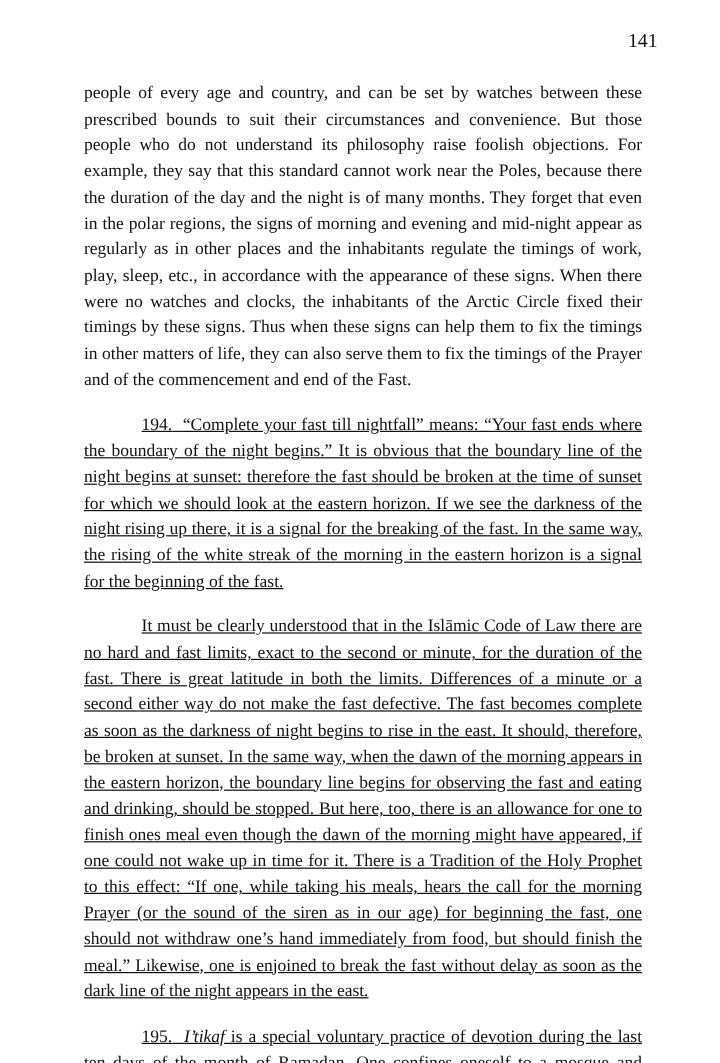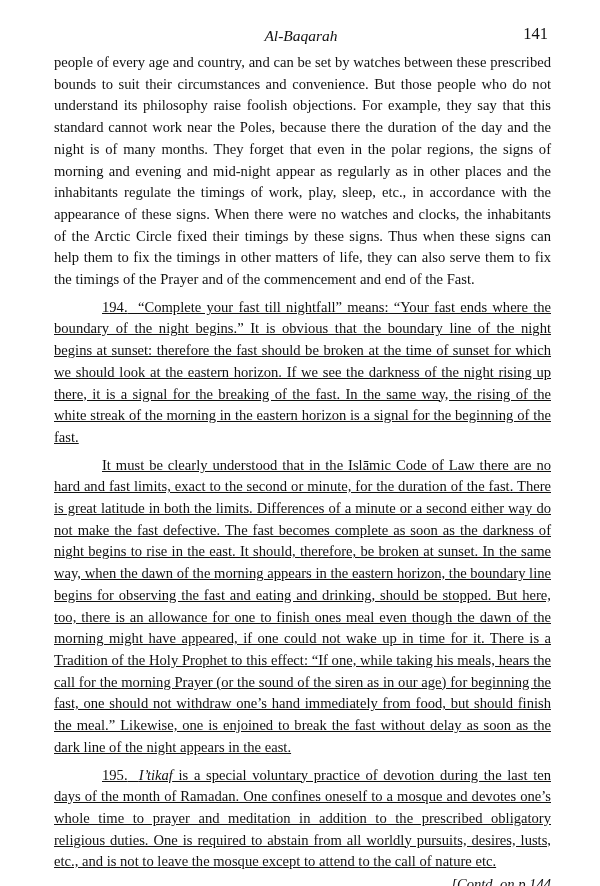--- a/index.html
+++ b/index.html
@@ -15,33 +15,32 @@
       font-style: italic; font-size: 15.5px; top: 3px;
     }
     .page-number {
       position: absolute; right: 0; top: 0;
       font-weight: normal; font-size: 16.5px;
     }
     .body-text {
       position: absolute; top: 52px; left: 54px; width: 497px;
       font-size: 14.6px; line-height: 21.7px; text-align: justify;
     }
-    .body-text p { margin: 0; }
+    .body-text p { margin: 16px; }
     .body-text p + p { margin-top: 6px; text-decoration: underline; }
     .indent { text-indent: 48px; }
     .contd {
       text-align: right; font-style: italic; margin-top: 1px !important;
     }
     em { font-style: italic; }
   </style>
 </head>
 <body>
 
 <div class="header">
-  <div class="running-title">Al-Baqarah</div>
   <div class="page-number">141</div>
 </div>
 
 <div class="body-text">
   <p>
     <span>people of every age and country, and can be set by watches between these prescribed bounds to suit their circumstances and convenience. But those people who do not understand its philosophy raise foolish objections. For example, they say that this standard cannot work near the Poles, because there the duration of the day and the night is of many months. They forget that even in the polar regions, the signs of morning and evening and mid-night appear as regularly as in other places and the inhabitants regulate the timings of work, play, sleep, etc., in accordance with the appearance of these signs. When there were no watches and clocks, the inhabitants of the Arctic Circle fixed their timings by these signs. Thus when these signs can help them to fix the timings in other matters of life, they can also serve them to fix the timings of the Prayer and of the commencement and end of the Fast.</span>
   </p>
   <p class="indent">
     <span>194.</span>&nbsp; <span>“Complete your fast till nightfall” means: “Your fast ends where the boundary of the night begins.” It is obvious that the boundary line of the night begins at sunset: therefore the fast should be broken at the time of sunset for which we should look at the eastern horizon. If we see the darkness of the night rising up there, it is a signal for the breaking of the fast. In the same way, the rising of the white streak of the morning in the eastern horizon is a signal for the beginning of the fast.</span>
   </p>

